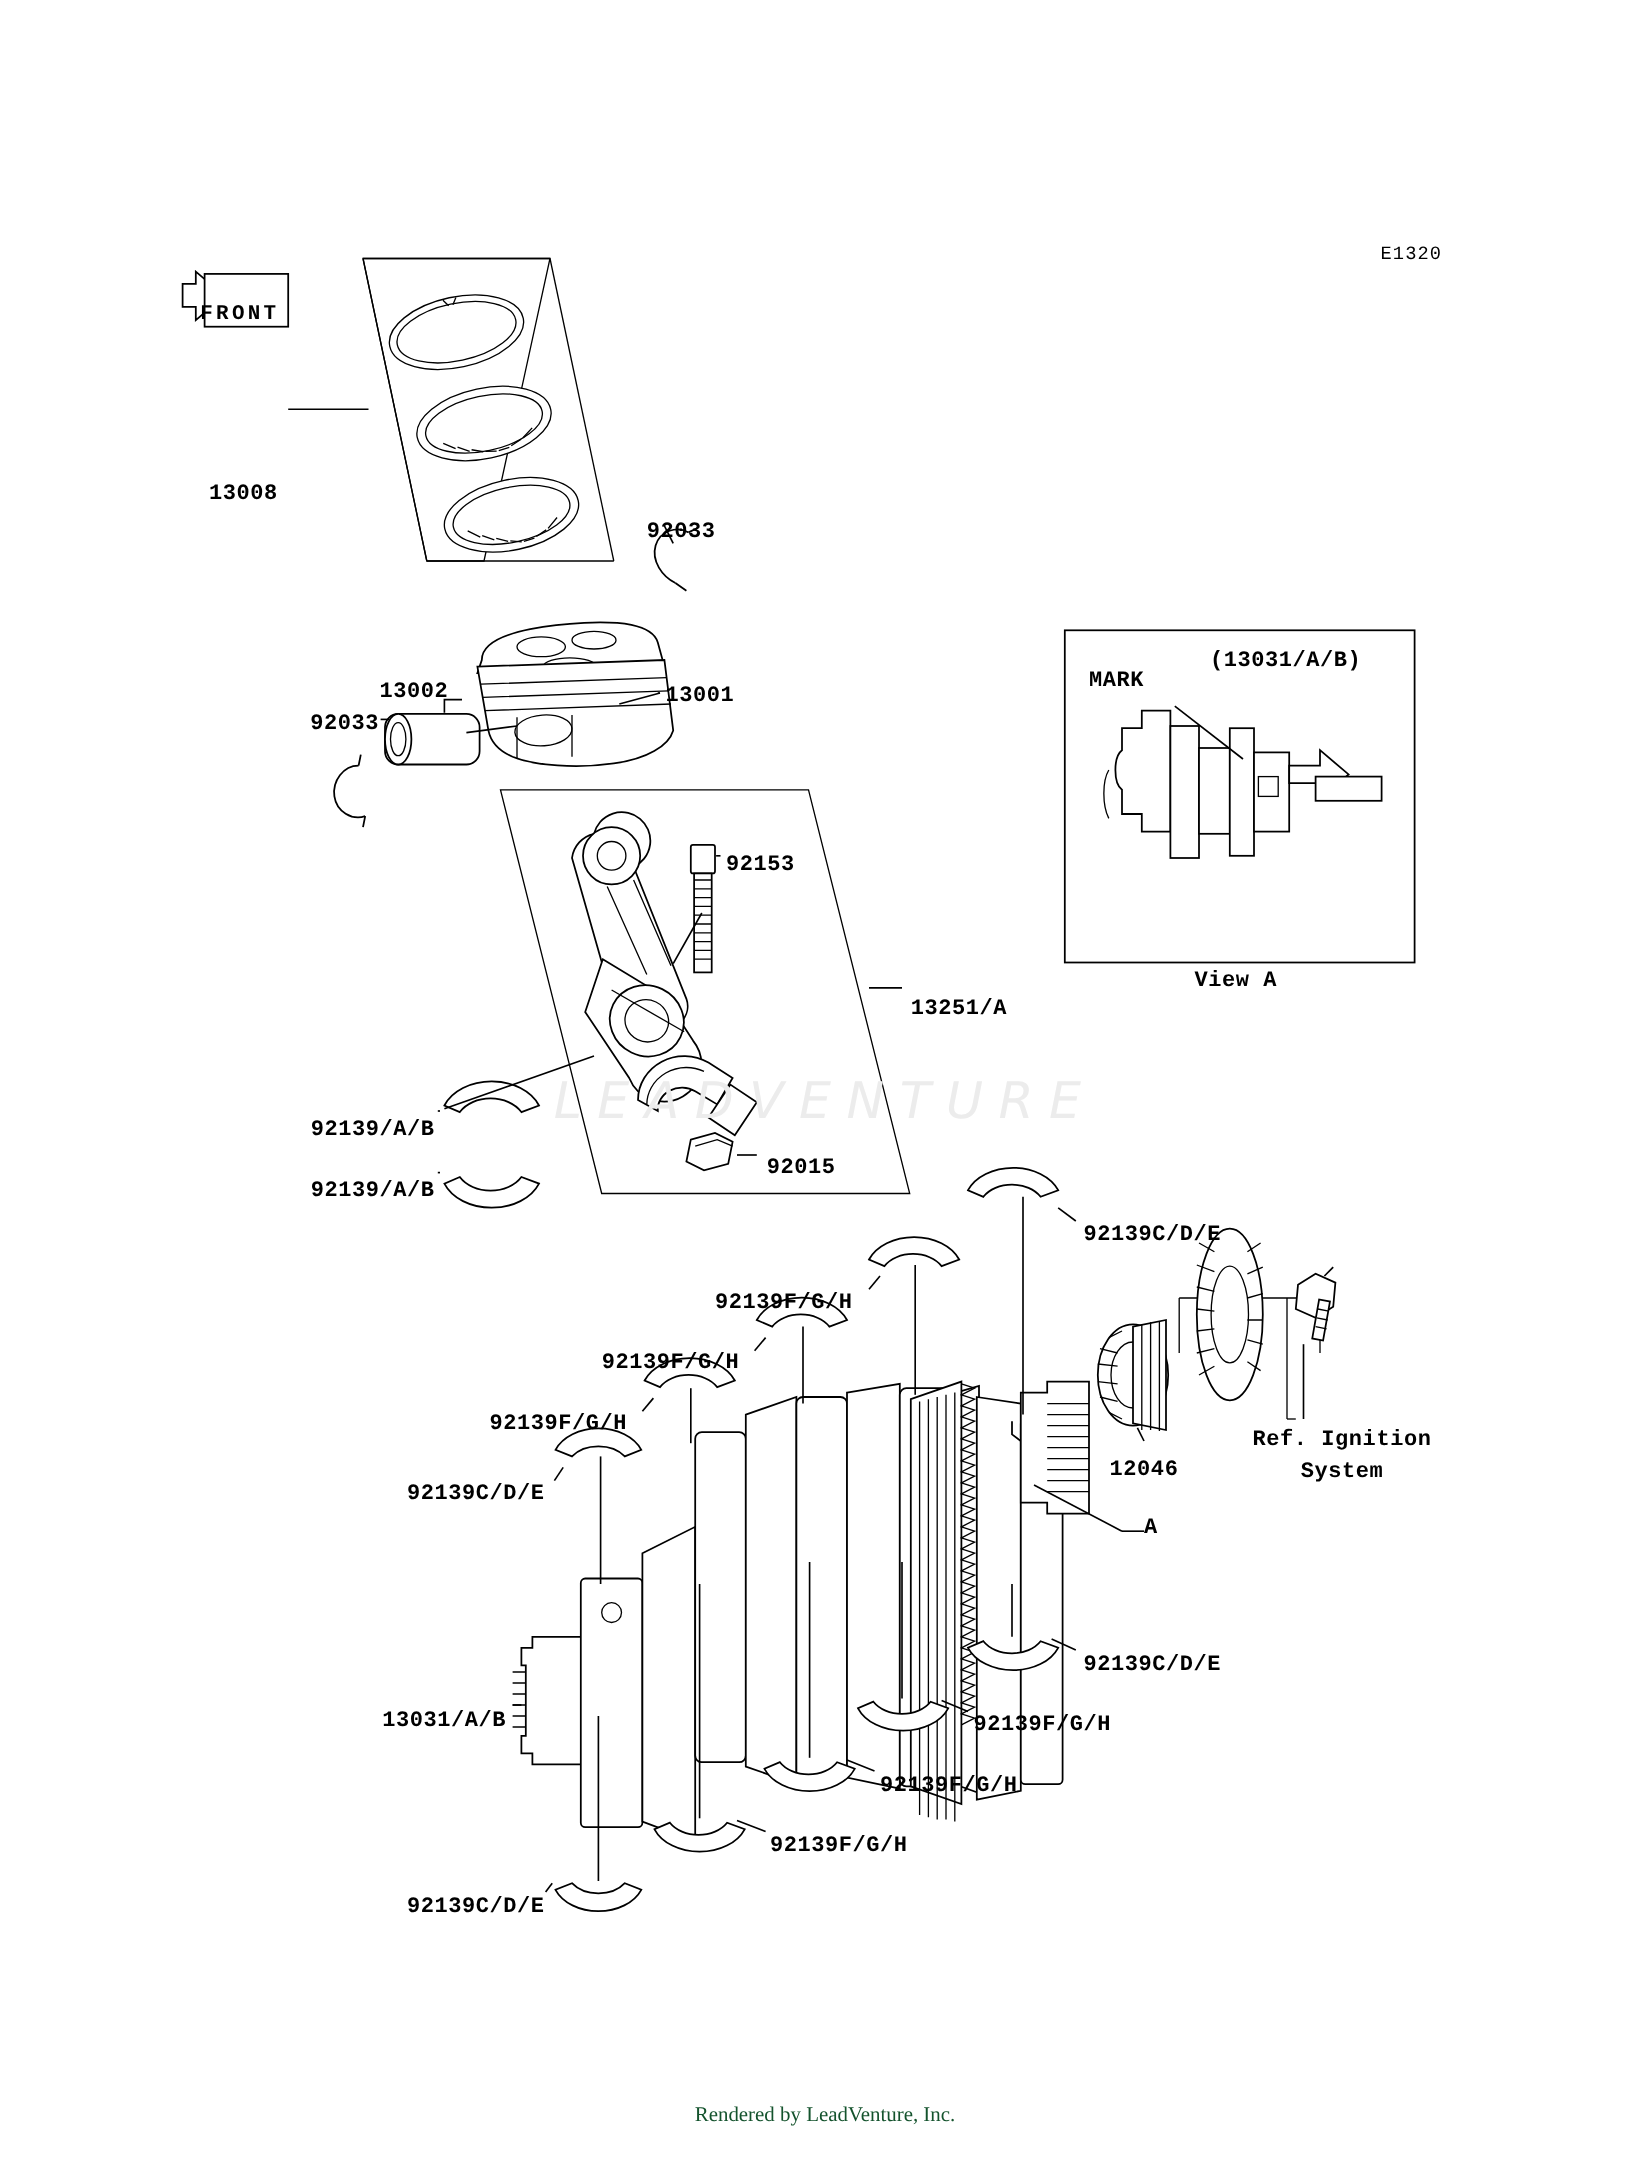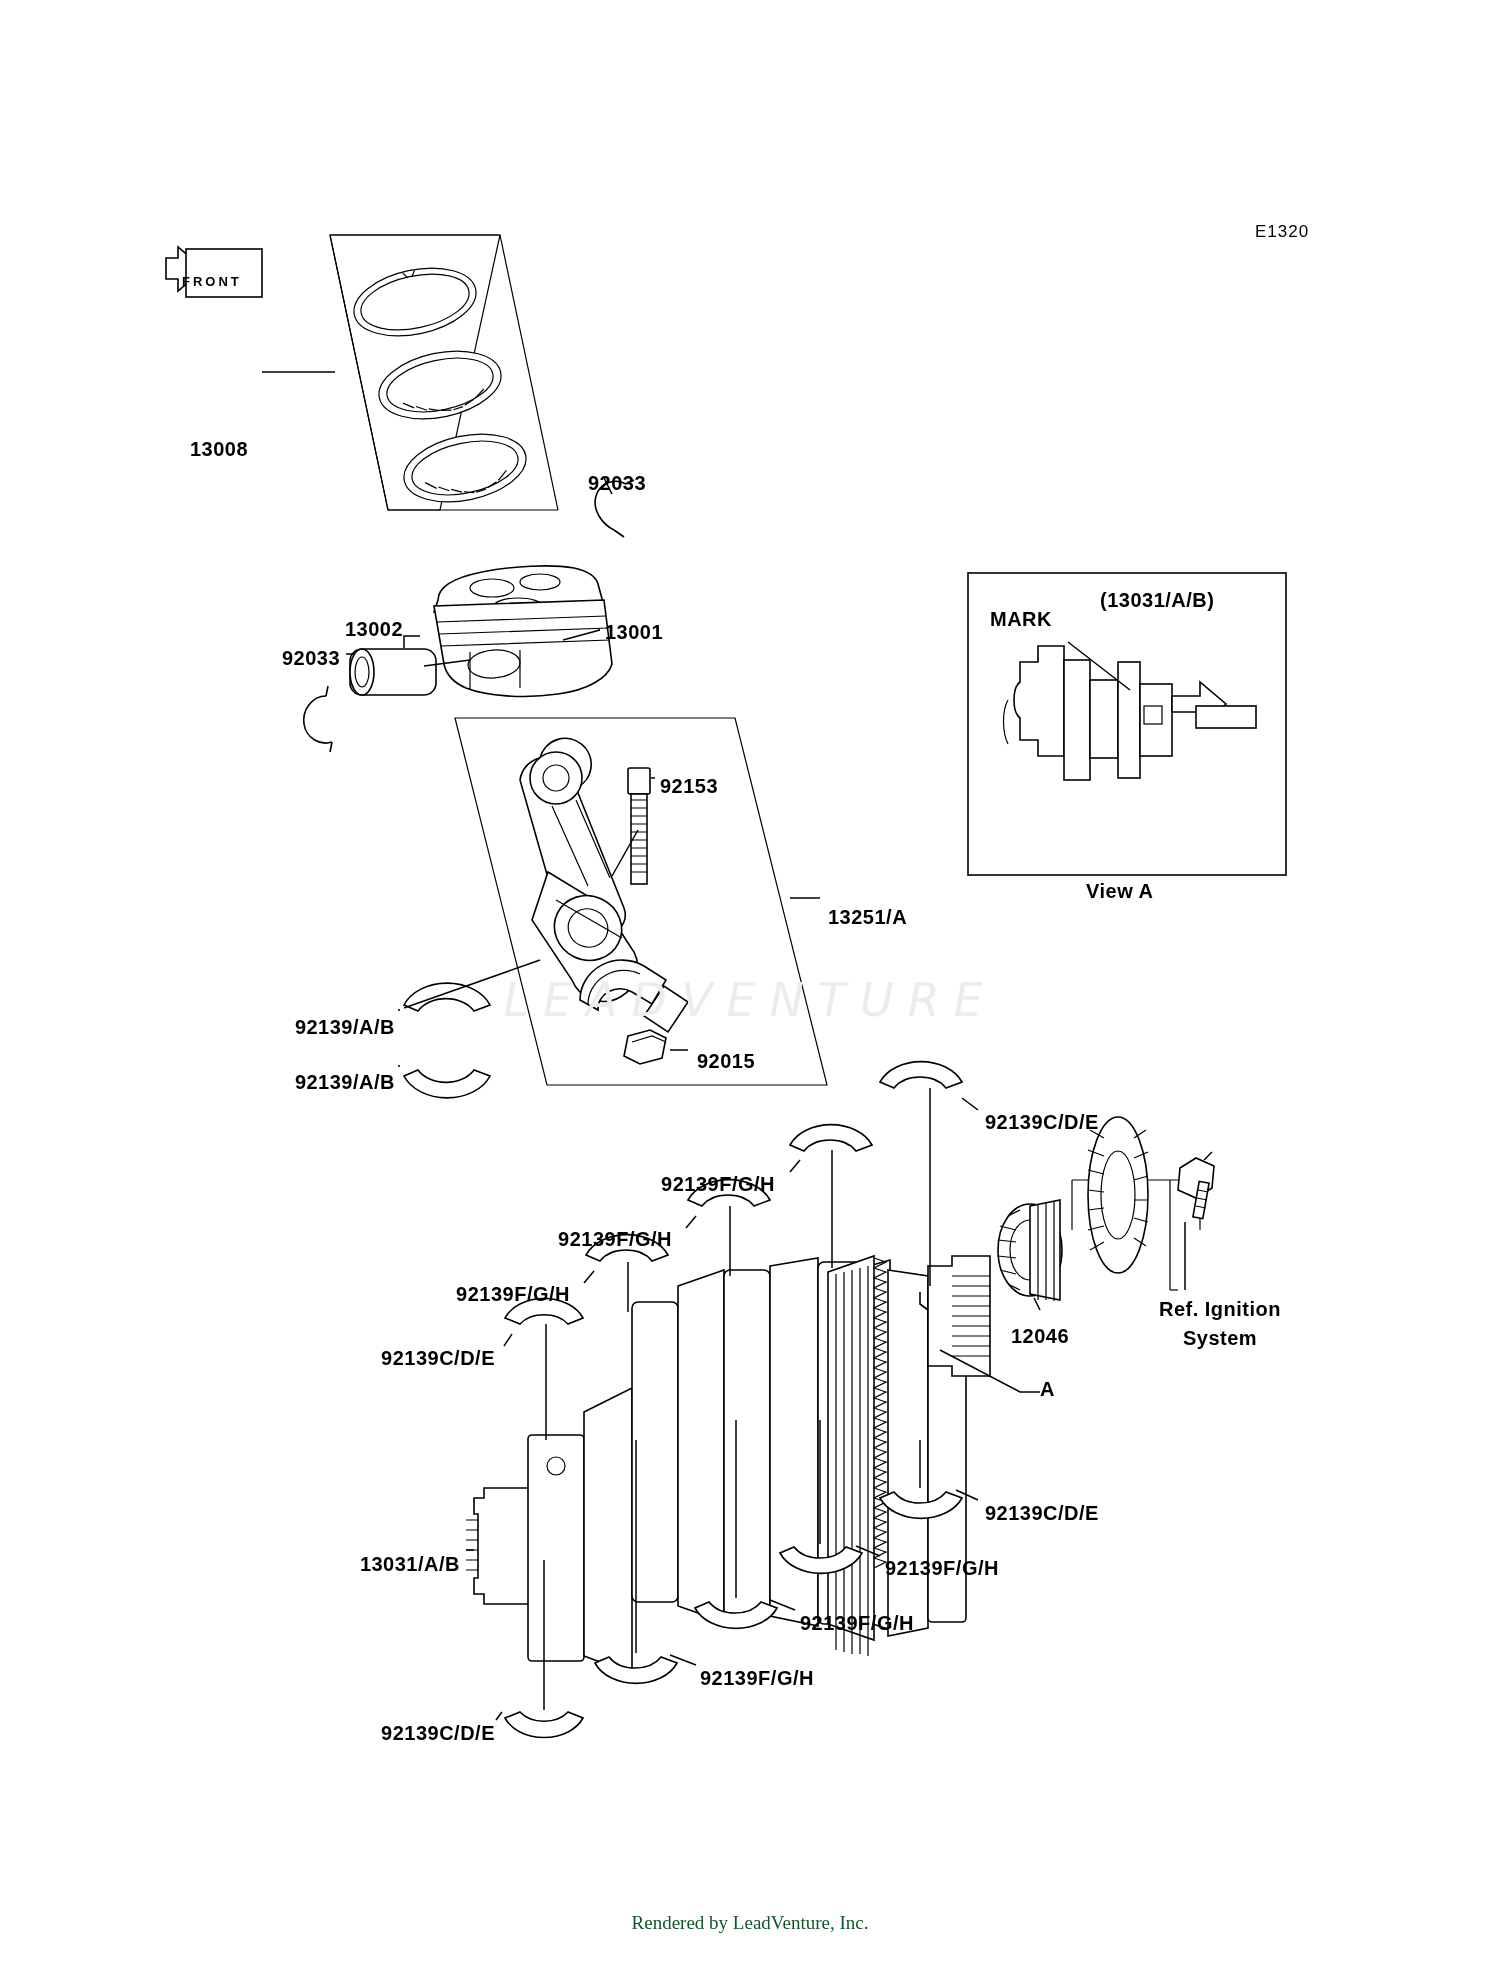--- a/index.html
+++ b/index.html
@@ -13,21 +13,21 @@
     font-family: "DejaVu Sans Mono", monospace;
     color: #000;
     overflow: hidden;
   }
   #sheet {
     position: absolute; left: 0; top: 0;
     width: 1500px; height: 1962px;
   }
   .lbl {
     position: absolute;
-    font-family: Liberation Sans, sans-serif;
+    font-family: Liberation Mono, monospace;
     font-weight: bold;
     font-size: 20px;
     letter-spacing: 0.5px;
     white-space: nowrap;
     color: #000;
   }
   .lbl.code { font-size: 17px; font-weight: normal; letter-spacing: 1px; }
   .lbl.right { transform: translateX(-100%); }
   .lbl.center { transform: translateX(-50%); text-align: center; }
   .footer {
@@ -334,21 +334,21 @@
       <path class="leader" d="M502 1712 L496 1720"></path>
       <path class="leader" d="M544 1710 L544 1560"></path>
     </g>
 
     <path class="leader" d="M466 1550 L474 1550"></path>
 
   </svg>
 
   <div class="lbl code" style="left:1255px; top:222px;">E1320</div>
 
-  <div class="lbl" style="left:182px; top:274px; font-size:13px; letter-spacing:3px;">FRONT</div>
+  <div class="lbl" style="left:182px; top:274px; font-size:19px; letter-spacing:3px;">FRONT</div>
 
   <div class="lbl" style="left:1100px; top:589px;">(13031/A/B)</div>
   <div class="lbl" style="left:990px; top:608px;">MARK</div>
   <div class="lbl" style="left:1086px; top:880px;">View A</div>
 
   <div class="lbl" style="left:1040px; top:1378px;">A</div>
 
   <div class="lbl" style="left:1220px; top:1298px; transform:translateX(-50%);">Ref. Ignition</div>
   <div class="lbl" style="left:1220px; top:1327px; transform:translateX(-50%);">System</div>
 

